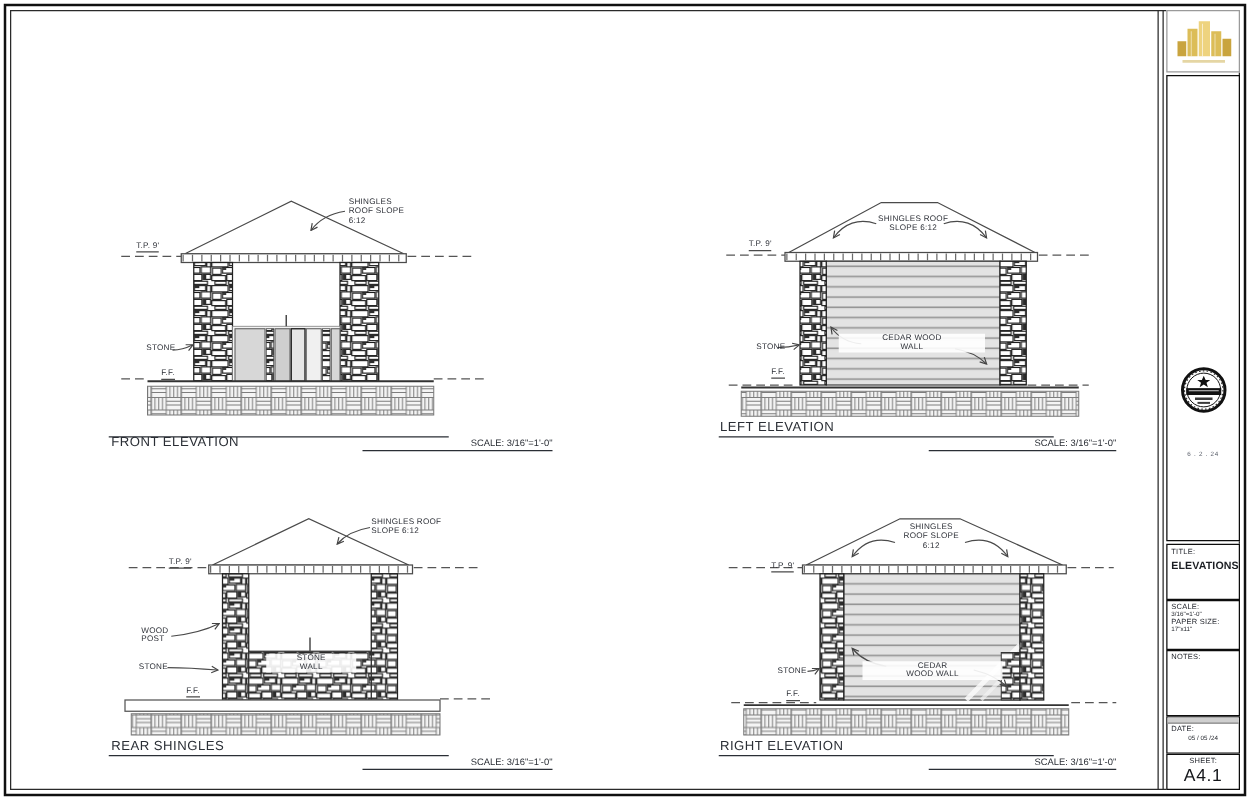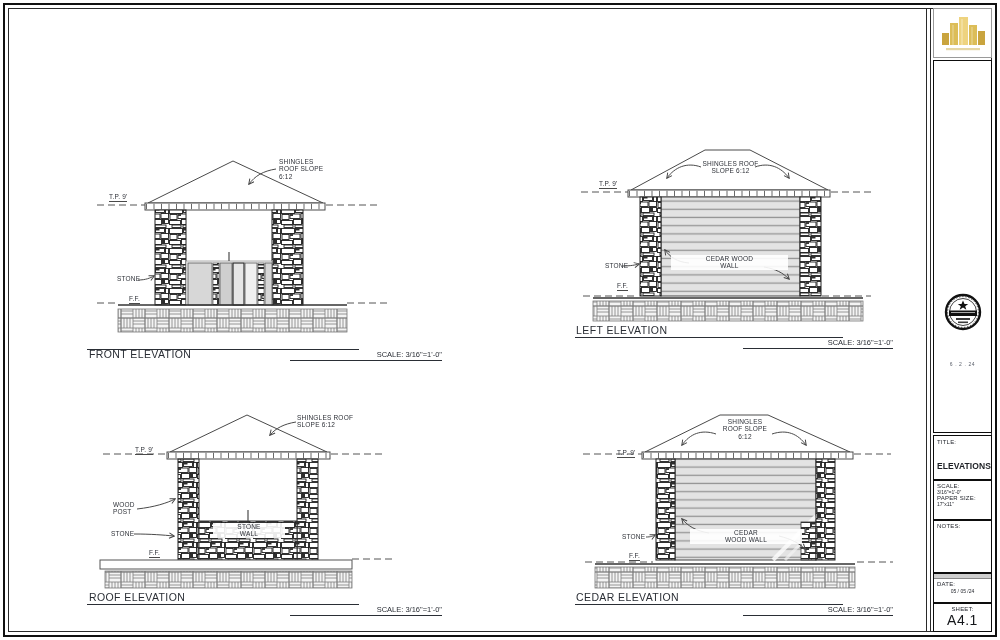--- a/index.html
+++ b/index.html
@@ -22,21 +22,21 @@
   .tb .box{position:absolute;left:0;right:0;box-sizing:border-box;background:#fff;}
   .bdk{border:1.5px solid #0d0d0d;}
   .blt{border:1px solid #9a9a9a;}
   .tb-label{font-size:6px;color:#24272e;letter-spacing:.2px;}
   .tb-small{font-size:5px;color:#24272e;}
   .logo-box{top:0;height:50px;display:flex;align-items:center;justify-content:center;}
   .main-box{top:52px;height:373px;}
   .seal{position:absolute;left:50%;top:228px;transform:translateX(-50%);}
   .seal-date{position:absolute;left:0;right:0;top:300px;text-align:center;font-size:5px;color:#5a5f6a;letter-spacing:.6px;}
   .title-box{top:427px;height:45px;padding:3px;}
-  .title-value{font-size:8.5px;font-weight:bold;color:#1c1f24;margin-top:16px;letter-spacing:.1px;}
+  .title-value{font-size:8.5px;font-weight:bold;color:#1c1f24;margin-top:2px;letter-spacing:.1px;}
   .scale-box{top:472px;height:40px;padding:2px 3px;}
   .notes-box{top:512px;height:53px;padding:2px 3px;}
   .date-box{top:565px;height:30px;}
   .date-strip{height:4px;background:#cfcfcf;border-bottom:1px solid #888;}
   .date-label{margin:2px 0 0 3px;}
   .date-value{text-align:center;margin-top:1px;}
   .sheet-box{top:595px;height:29px;text-align:center;}
   .sheet-label{margin-top:2px;}
   .sheet-value{font-size:14px;color:#14161a;letter-spacing:.5px;}
 </style>
@@ -134,21 +134,21 @@
       <div>ROOF SLOPE</div>
       <div>6:12</div>
     </div>
     <span class="lbl" style="left:32px;top:127px">STONE</span>
     <span class="lbl datum" style="left:44px;top:147px">F.F.</span>
     <span class="vtitle" style="left:4px;top:200px">FRONT ELEVATION</span>
     <div class="vline" style="left:2px;top:200.5px;width:272px"></div>
     <span class="vscale" style="left:205px;top:202px;width:152px">SCALE: 3/16"=1'-0"</span>
   </div>
 
-  <div class="view" style="left:573px;top:136px;width:332px;height:218px">
+  <div class="view" style="left:573px;top:148px;width:332px;height:218px">
     <svg width="332" height="218" viewBox="0 0 332 218">
       <g stroke="#4a4a4a" stroke-width="1" fill="none">
         <polygon points="58,54 132,14 177,14 255,54" fill="#ffffff"></polygon>
         <rect x="55" y="54" width="202" height="7" fill="#ffffff"></rect>
         <line x1="56" y1="57.5" x2="257" y2="57.5" stroke="#6a6a6a" stroke-width="5.5" stroke-dasharray="1 6.5"></line>
         <rect x="88" y="61" width="139" height="99" fill="url(#plankPat)" stroke="#444"></rect>
         <rect x="67" y="61" width="21" height="99" fill="url(#stonePat)" stroke="#222"></rect>
         <rect x="227" y="61" width="21" height="99" fill="url(#stonePat)" stroke="#222"></rect>
         <line x1="20" y1="162" x2="290" y2="162" stroke="#333" stroke-width="1.6"></line>
         <rect x="20" y="165" width="270" height="20" fill="url(#paverPat)" stroke="#777" stroke-width="0.8"></rect>
@@ -207,21 +207,21 @@
     <div class="lbl" style="left:28px;top:99px">
       <div>WOOD</div>
       <div>POST</div>
     </div>
     <span class="lbl" style="left:26px;top:128px">STONE</span>
     <div class="lbl note-c wbg" style="left:128px;top:121px;width:70px">
       <div>STONE</div>
       <div>WALL</div>
     </div>
     <span class="lbl datum" style="left:64px;top:147px">F.F.</span>
-    <span class="vtitle" style="left:4px;top:189px">ROOF ELEVATION</span>
+    <span class="vtitle" style="left:4px;top:189px">REAR SHINGLES</span>
     <div class="vline" style="left:2px;top:201.5px;width:272px"></div>
     <span class="vscale" style="left:205px;top:203px;width:152px">SCALE: 3/16"=1'-0"</span>
   </div>
 
   <div class="view" style="left:573px;top:402px;width:332px;height:215px">
     <svg width="332" height="215" viewBox="0 0 332 215">
       <g stroke="#4a4a4a" stroke-width="1" fill="none">
         <polygon points="72,50 147,13 195,13 277,50" fill="#ffffff"></polygon>
         <rect x="69" y="50" width="211" height="7" fill="#ffffff"></rect>
         <line x1="70" y1="53.5" x2="280" y2="53.5" stroke="#6a6a6a" stroke-width="5.5" stroke-dasharray="1 6.5"></line>
@@ -249,21 +249,21 @@
       <div>ROOF SLOPE</div>
       <div>6:12</div>
     </div>
     <span class="lbl datum" style="left:44px;top:47px">T.P. 9'</span>
     <span class="lbl" style="left:49px;top:131px">STONE</span>
     <div class="lbl note-c wbg" style="left:117px;top:127px;width:110px">
       <div>CEDAR</div>
       <div>WOOD WALL</div>
     </div>
     <span class="lbl datum" style="left:56px;top:150px">F.F.</span>
-    <span class="vtitle" style="left:3px;top:189px">CEDAR ELEVATION</span>
+    <span class="vtitle" style="left:3px;top:189px">RIGHT ELEVATION</span>
     <div class="vline" style="left:2px;top:201.5px;width:268px"></div>
     <span class="vscale" style="left:170px;top:203px;width:150px">SCALE: 3/16"=1'-0"</span>
   </div>
 
   <div class="tb">
 
     <div class="box blt logo-box">
       <svg width="54" height="42" viewBox="0 0 54 42">
         <rect x="6" y="21" width="7" height="12" fill="#c9a43e"></rect>
         <rect x="14" y="11" width="8" height="22" fill="#dcbd58"></rect>

